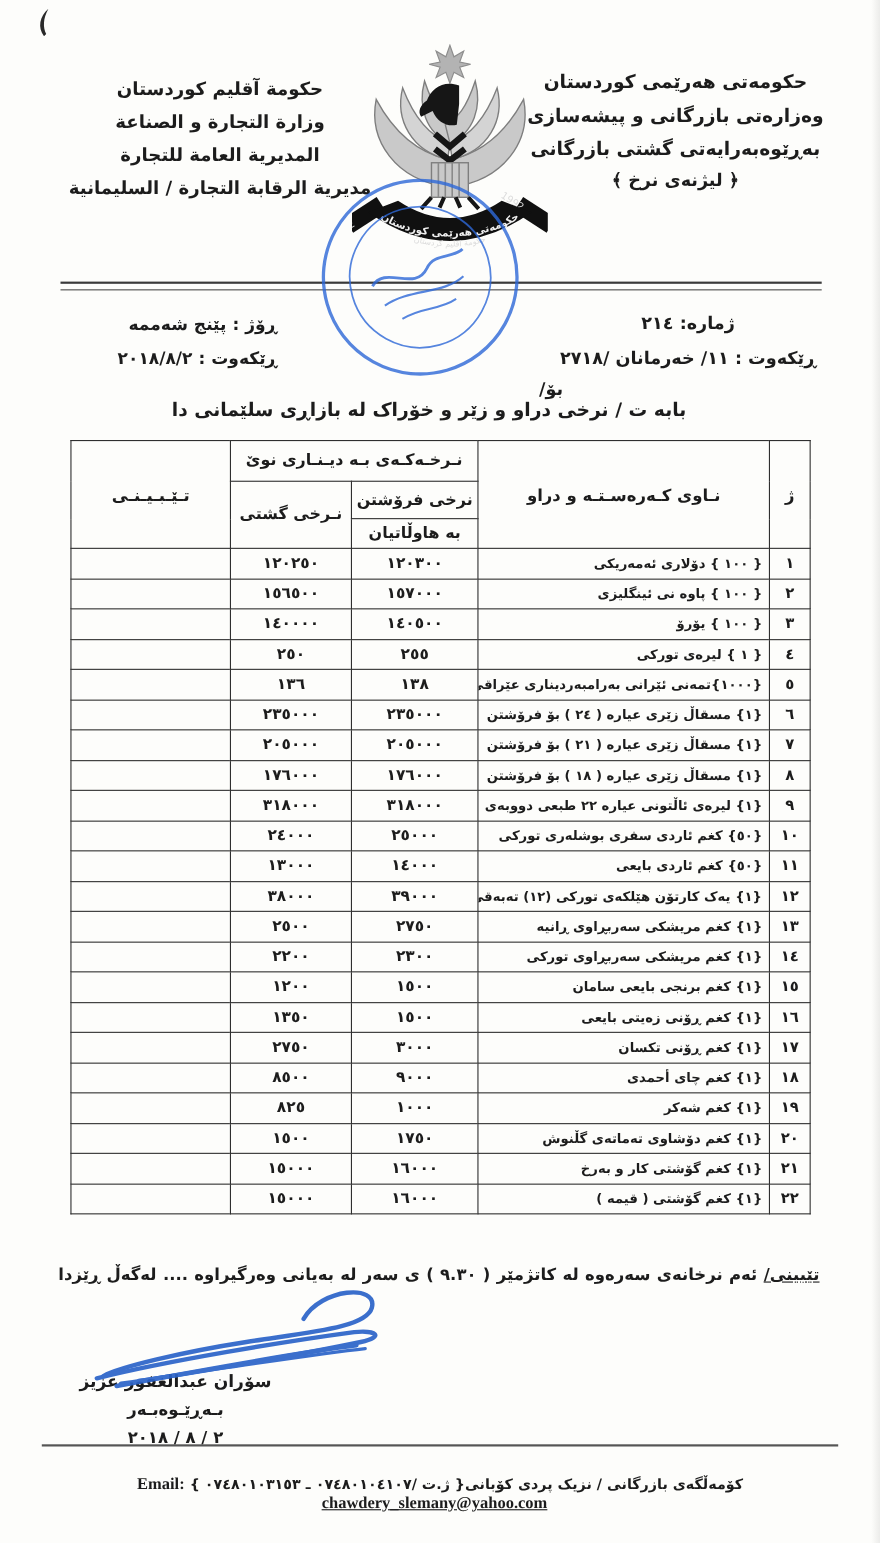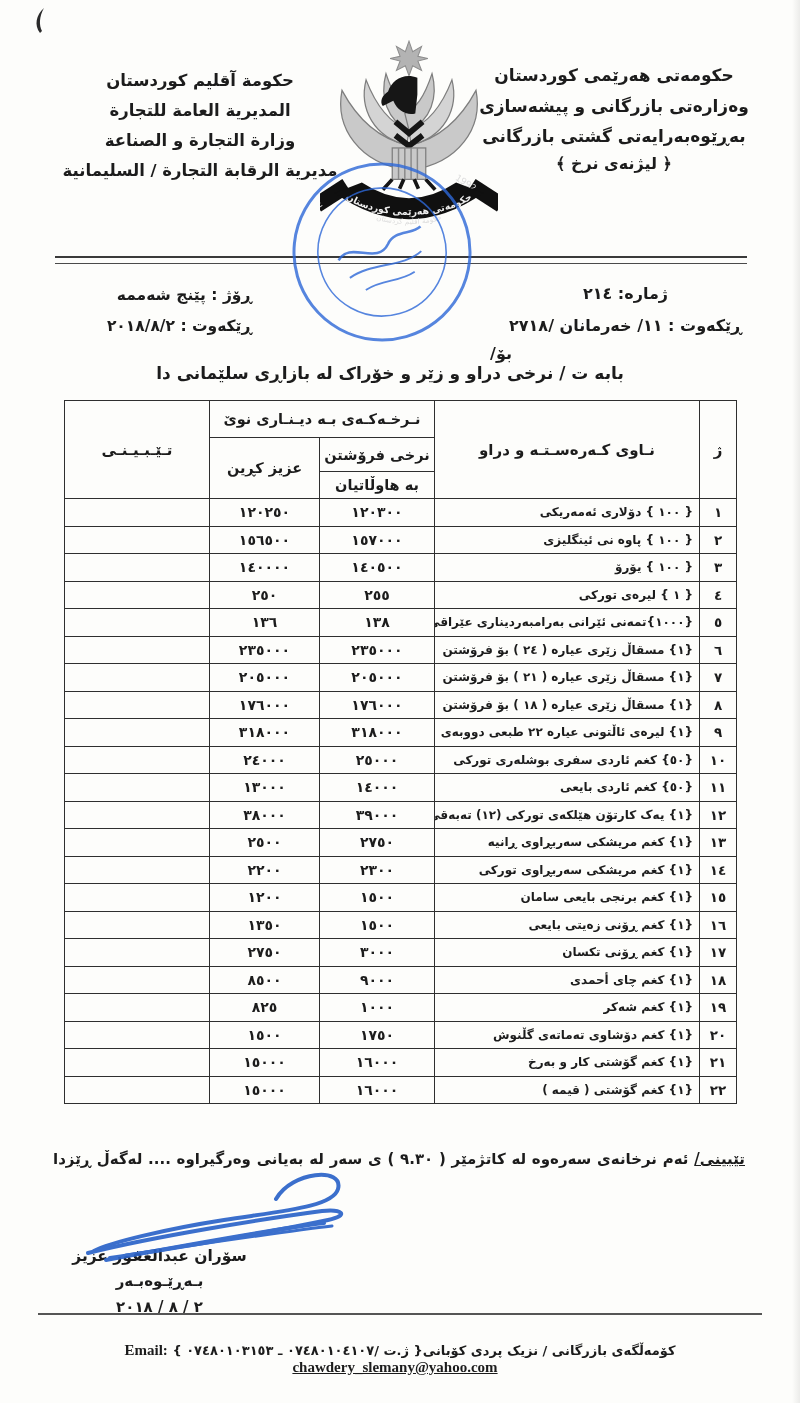--- a/index.html
+++ b/index.html
@@ -55,22 +55,22 @@
 <body>
 
 <div class="page">
 
   <svg class="abs" style="left:24px;top:3px;" width="30" height="36" viewBox="0 0 30 36">
     <path d="M16 30 C 10 22, 12 12, 20 5 C 15 14, 15 22, 18 28 Z" fill="#2a2a2a"></path>
   </svg>
 
   <div class="abs hdr-left">
     <div>حكومة آقليم كوردستان</div>
+    <div>وزارة التجارة و الصناعة</div>
     <div>المديرية العامة للتجارة</div>
-    <div>وزارة التجارة و الصناعة</div>
     <div>مديرية الرقابة التجارة / السليمانية</div>
   </div>
 
   <div class="abs hdr-right">
     <div class="l1">حکومەتی هەرێمی کوردستان</div>
     <div class="l1">وەزارەتی بازرگانی و پیشەسازی</div>
     <div class="l1">بەڕێوەبەرایەتی گشتی بازرگانی</div>
     <div class="l5">﴿  لیژنەی نرخ  ﴾</div>
   </div>
 
@@ -167,21 +167,21 @@
       </colgroup>
       <thead>
         <tr class="h1">
           <th rowspan="3" class="th-no">ژ</th>
           <th rowspan="3" class="th-name">نـاوی کـەرەسـتـە و دراو</th>
           <th colspan="2">نـرخـەکـەی بـە دیـنـاری نوێ</th>
           <th rowspan="3" class="th-notes">تـێـبـیـنـی</th>
         </tr>
         <tr class="h2">
           <th>نرخی فرۆشتن</th>
-          <th rowspan="2">عزیز کڕین</th>
+          <th rowspan="2">نـرخی گشتی</th>
         </tr>
         <tr class="h3">
           <th>بە هاوڵاتیان</th>
         </tr>
       </thead>
       <tbody>
     <tr>
       <td class="c-no">١</td>
       <td class="c-name">{ ١٠٠ } دۆلاری ئەمەریکی</td>
       <td class="c-num">١٢٠٣٠٠</td>

